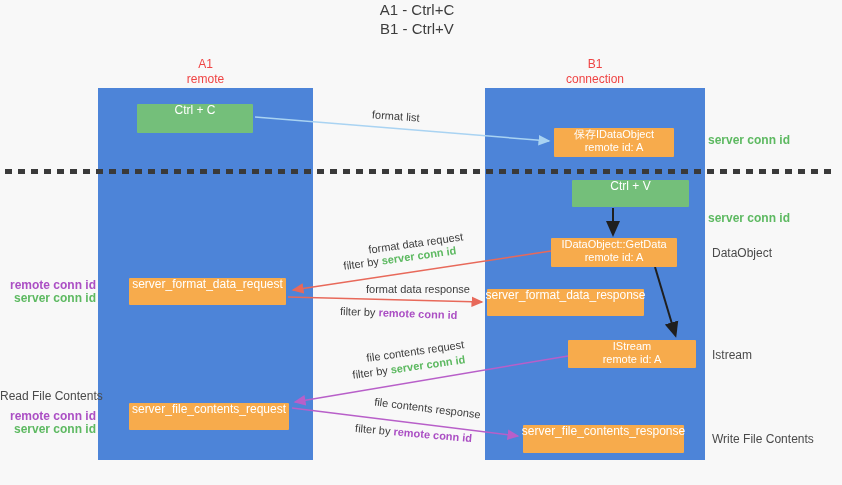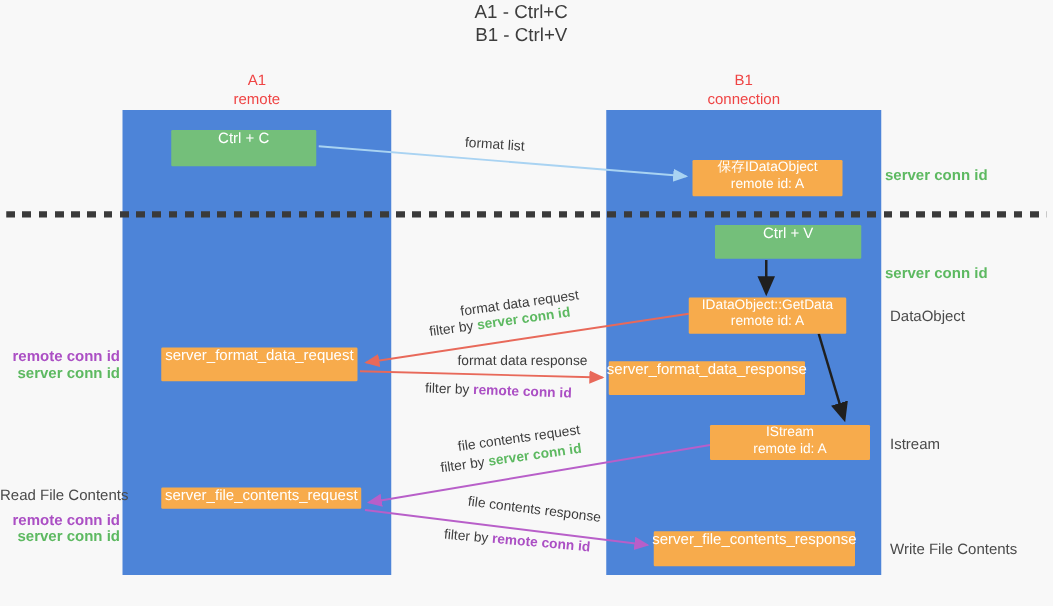--- a/index.html
+++ b/index.html
@@ -120,21 +120,21 @@
 
   <div class="abs box orange" style="left:129px; top:278px; width:157px; height:27px;">
     <div>server_format_data_request</div>
   </div>
 
   <div class="abs box orange two-line" style="left:568px; top:340px; width:128px; height:28px;">
     <div>IStream</div>
     <div>remote id: A</div>
   </div>
 
-  <div class="abs box orange" style="left:129px; top:390px; width:160px; height:17px;">
+  <div class="abs box orange" style="left:129px; top:403px; width:160px; height:27px;">
     <div>server_file_contents_request</div>
   </div>
 
   <div class="abs box orange" style="left:523px; top:425px; width:161px; height:28px;">
     <div>server_file_contents_response</div>
   </div>
 
   <div class="abs side-label bold-green" style="left:708px; top:133px;">server conn id</div>
   <div class="abs side-label bold-green" style="left:708px; top:211px;">server conn id</div>
   <div class="abs side-label" style="left:712px; top:246px;">DataObject</div>

